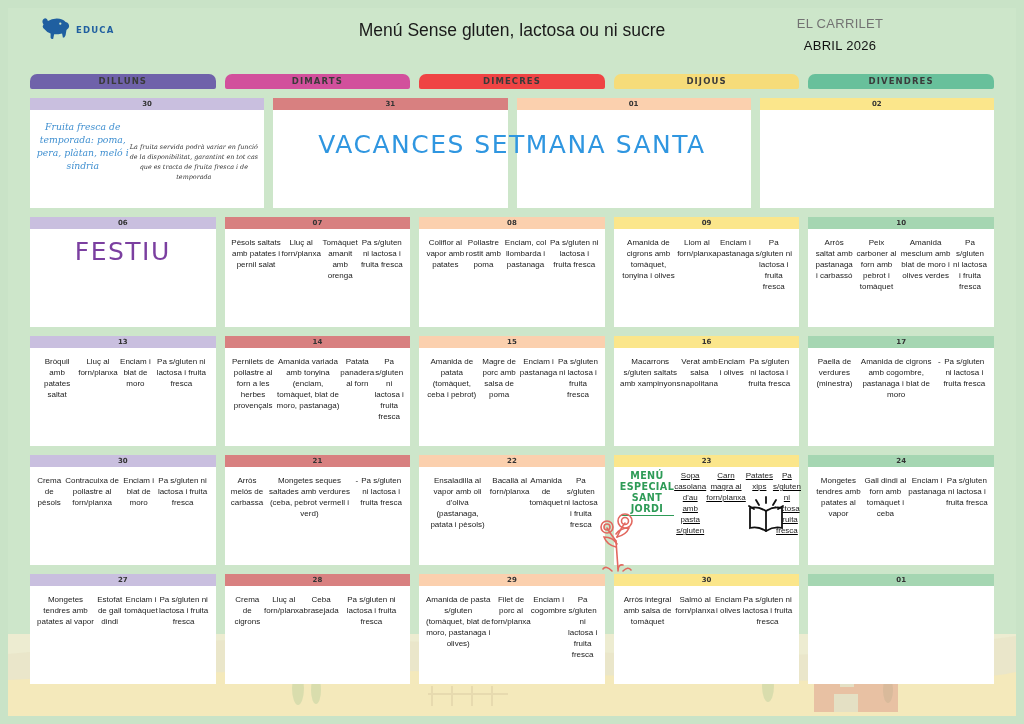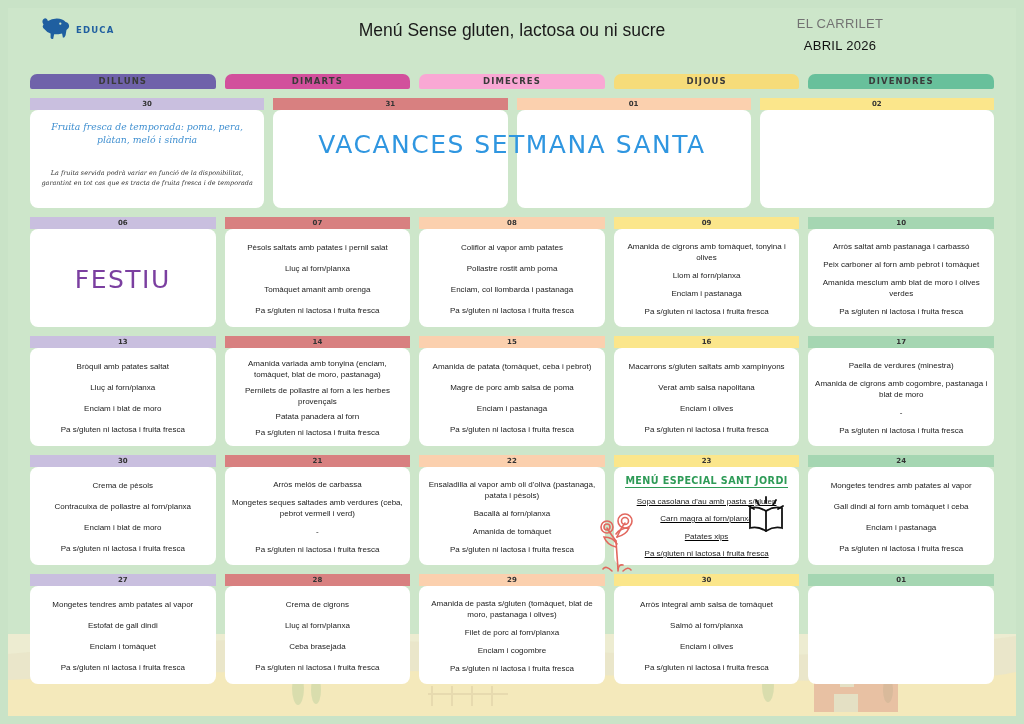--- a/index.html
+++ b/index.html
@@ -52,23 +52,22 @@
     font-family:"DejaVu Sans", sans-serif;
   }
   .dateband {
     height:12px; line-height:12px; text-align:center;
     font-size:7px; font-weight:bold; color:#333; margin-top:1px;
     font-family:"DejaVu Sans", sans-serif;
   }
   .cell {
     background:#ffffff; min-height:98px;
     padding:8px 6px 6px;
-    display:flex; flex-direction:column; justify-content:space-around;
+    display:flex; flex-direction:row; justify-content:space-around;
     text-align:center;
-    border-radius:8px;
   }
   .cell.blank { background:#ffffff; }
   .line { font-size:8px; line-height:11px; color:#222; }
   .spacer-row { height:8px; }
 
   
   .fruita-cell { justify-content:flex-start; padding-top:10px; }
   .fruita-main {
     font-family:"DejaVu Serif", serif; font-style:italic;
     font-size:9.3px; line-height:13px; color:#3f8fd0; text-align:center;
@@ -141,21 +140,21 @@
 
     <div class="grid">
       <div class="row" id="headrow">
           <div class="col">
             <div class="dayhead" style="background:#6f62aa">DILLUNS</div>
           </div>
           <div class="col">
             <div class="dayhead" style="background:#d2509c">DIMARTS</div>
           </div>
           <div class="col">
-            <div class="dayhead" style="background:#f9a8d4">DIMECRES</div>
+            <div class="dayhead" style="background:#ef4444">DIMECRES</div>
           </div>
           <div class="col">
             <div class="dayhead" style="background:#f6dc79">DIJOUS</div>
           </div>
           <div class="col">
             <div class="dayhead" style="background:#68c09b">DIVENDRES</div>
           </div>
         </div>
       <div id="weeks">
           <div class="spacer-row"></div>
@@ -232,22 +231,22 @@
               <div class="cell">
                 <div class="line">Bròquil amb patates saltat</div>
                 <div class="line">Lluç al forn/planxa</div>
                 <div class="line">Enciam i blat de moro</div>
                 <div class="line">Pa s/gluten ni lactosa i fruita fresca</div>
               </div>
             </div>
             <div class="col">
               <div class="dateband" style="background:#d88080">14</div>
               <div class="cell">
+                <div class="line">Pernilets de pollastre al forn a les herbes provençals</div>
                 <div class="line">Amanida variada amb tonyina (enciam, tomàquet, blat de moro, pastanaga)</div>
-                <div class="line">Pernilets de pollastre al forn a les herbes provençals</div>
                 <div class="line">Patata panadera al forn</div>
                 <div class="line">Pa s/gluten ni lactosa i fruita fresca</div>
               </div>
             </div>
             <div class="col">
               <div class="dateband" style="background:#fbd0ae">15</div>
               <div class="cell">
                 <div class="line">Amanida de patata (tomàquet, ceba i pebrot)</div>
                 <div class="line">Magre de porc amb salsa de poma</div>
                 <div class="line">Enciam i pastanaga</div>

